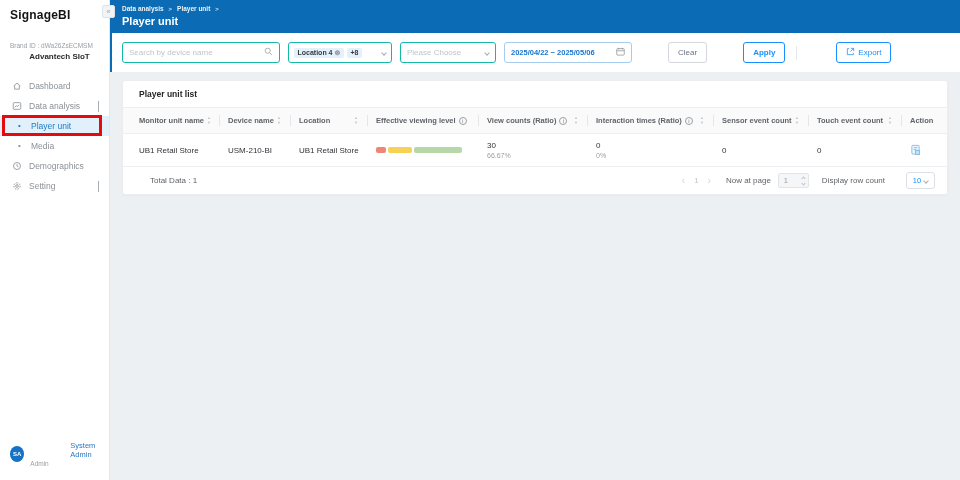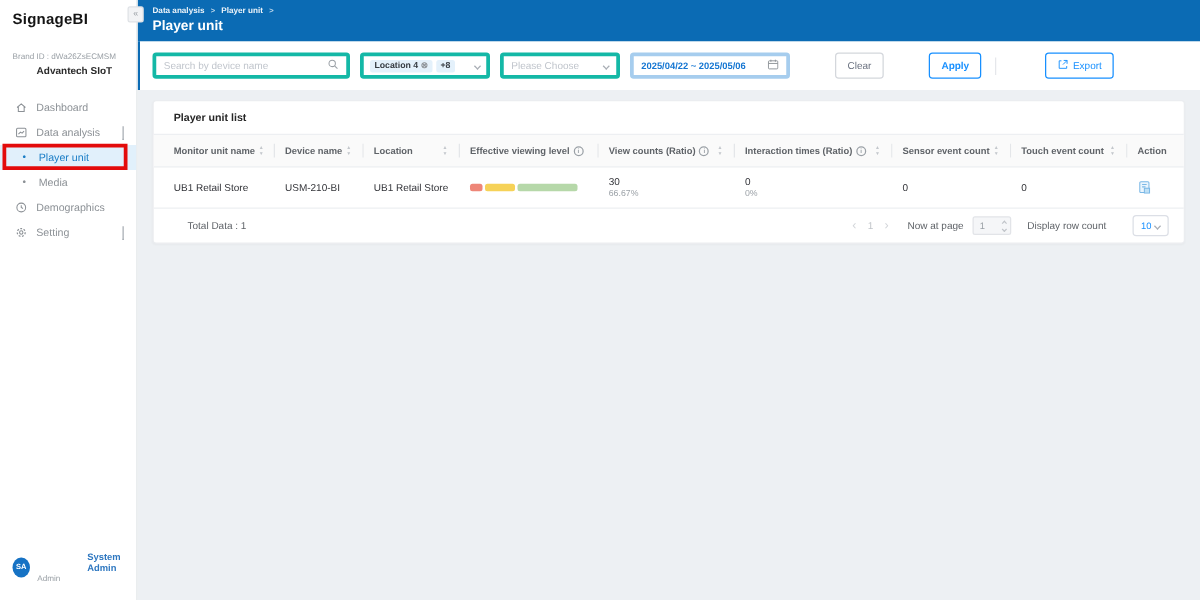--- a/index.html
+++ b/index.html
@@ -21,30 +21,30 @@
   .menu-item { height:20px; display:flex; align-items:center; gap:7px; padding-left:12px; font-size:8.5px; color:#8c9196; cursor:pointer; }
   .menu-item .mi-icon { width:10px; display:flex; justify-content:center; }
   .menu-item .chev-slot { margin-left:auto; margin-right:10px; }
   .menu-item.sub { padding-left:15px; }
   .bullet { width:9px; text-align:center; font-size:8px; line-height:1; }
   .menu-item.active { background:#e1f0fb; color:#1a7dc6; }
   .menu-item.active .bullet { color:#1a7dc6; }
   .annotation-box { position:absolute; left:2px; top:115px; width:100px; height:21px; border:3px solid #e30b0b; z-index:25; pointer-events:none; }
   .user { position:absolute; left:10px; bottom:13px; display:flex; align-items:center; gap:6px; }
   .avatar { width:16px; height:16px; border-radius:50%; background:#1672c4; color:#fff; font-size:6px; font-weight:bold; display:flex; align-items:center; justify-content:center; }
-  .user-name { font-size:7.5px; font-weight:bold; color:#2e77c0;margin-left:40px; }
+  .user-name { font-size:7.5px; font-weight:normal; color:#2e77c0;margin-left:40px; }
   .user-role { font-size:6.5px; color:#9aa0a6; margin-top:1px; }
   
   .topbar { position:absolute; left:110px; right:0; top:0; height:33px; background:#0b6bb4; color:#fff; padding:5px 0 0 12px; z-index:1; }
   .breadcrumb { display:flex; gap:5px; align-items:center; font-size:6.5px; font-weight:bold; color:rgba(255,255,255,.92); }
   .crumb-sep { font-size:6px; opacity:.85; }
   .page-title { font-size:11px; font-weight:bold; margin-top:3px; }
   
   .filters { position:absolute; left:110px; right:0; top:33px; height:39px; background:#fff; border-left:2px solid #0b6bb4; display:flex; align-items:center; gap:8px; padding-left:10px; }
-  .fld { height:21px; border:3px solid #14b8a6; border-radius:3px; background:#fff; display:flex; align-items:center; font-size:8px; }
+  .fld { height:21px; border:1px solid #14b8a6; border-radius:3px; background:#fff; display:flex; align-items:center; font-size:8px; }
   .search-box { width:158px; padding:0 6px; }
   .search-box input { flex:1; border:none; outline:none; font-size:8px; font-family:"Liberation Sans",sans-serif; color:#333; min-width:0; }
   .search-box input::placeholder { color:#c0c5cc; }
   .multiselect { width:104px; padding:0 5px; gap:3px; }
   .tag { background:#e4f1fb; border-radius:2px; font-size:7px; color:#353a40; padding:1.5px 3.5px; display:flex; align-items:center; gap:2px; white-space:nowrap; font-weight:bold; }
   .tag-close { font-size:7px; color:#8c9196; line-height:1; }
   .select { width:96px; padding:0 6px; color:#c0c5cc; }
   .date-field { width:128px; padding:0 6px; border-color:#a6cdee; color:#1576d2; font-size:7.5px; font-weight:bold; gap:4px; }
   .date-text { flex:1; }
   .btn { height:21px; border-radius:3px; background:#fff; display:flex; align-items:center; justify-content:center; font-size:8px; cursor:pointer; padding:0 9px; gap:3px;margin-left:28px; }

